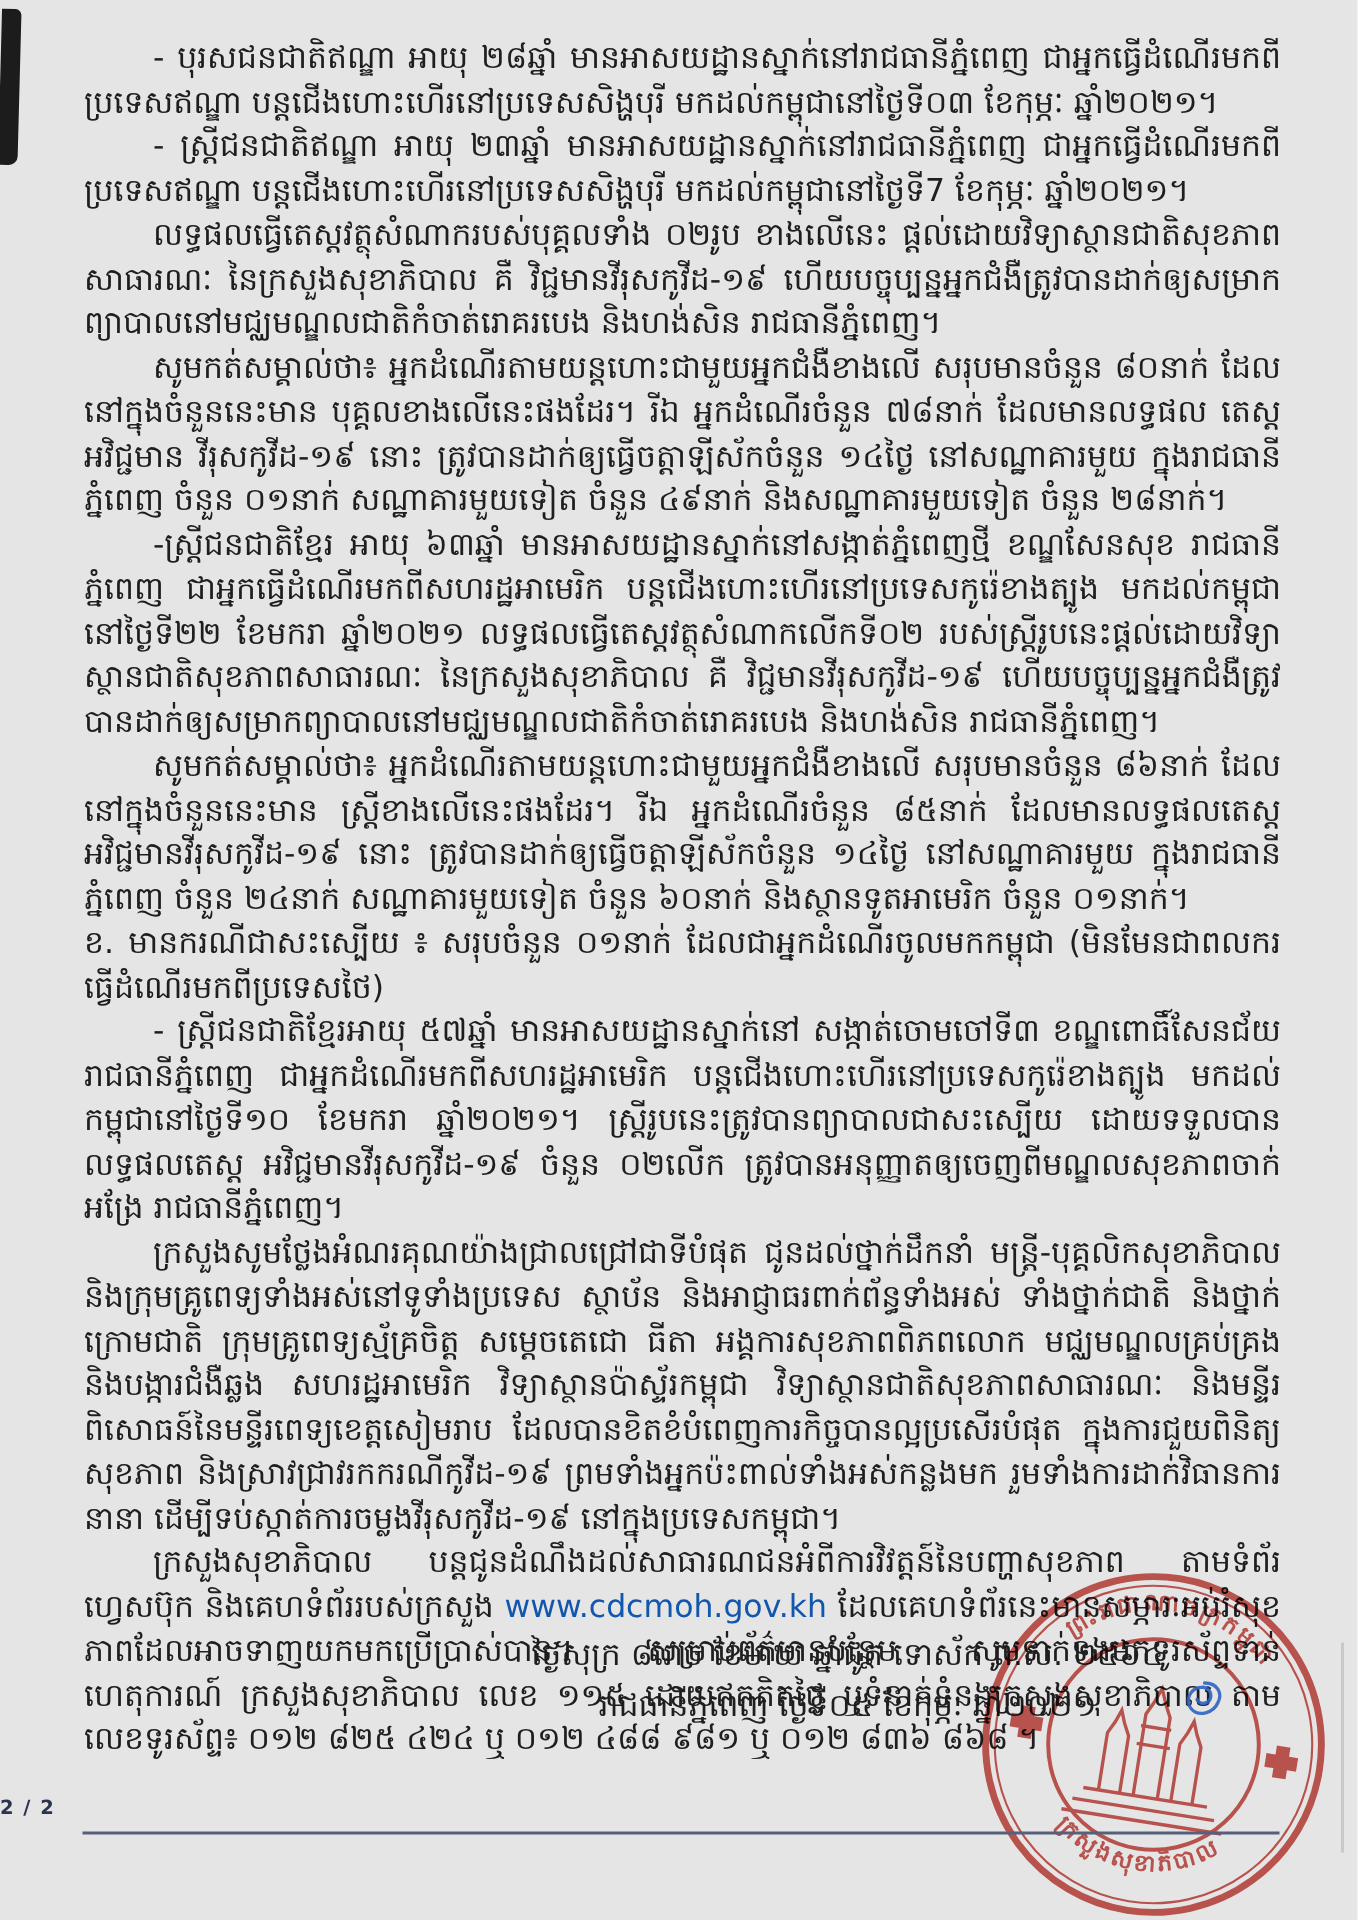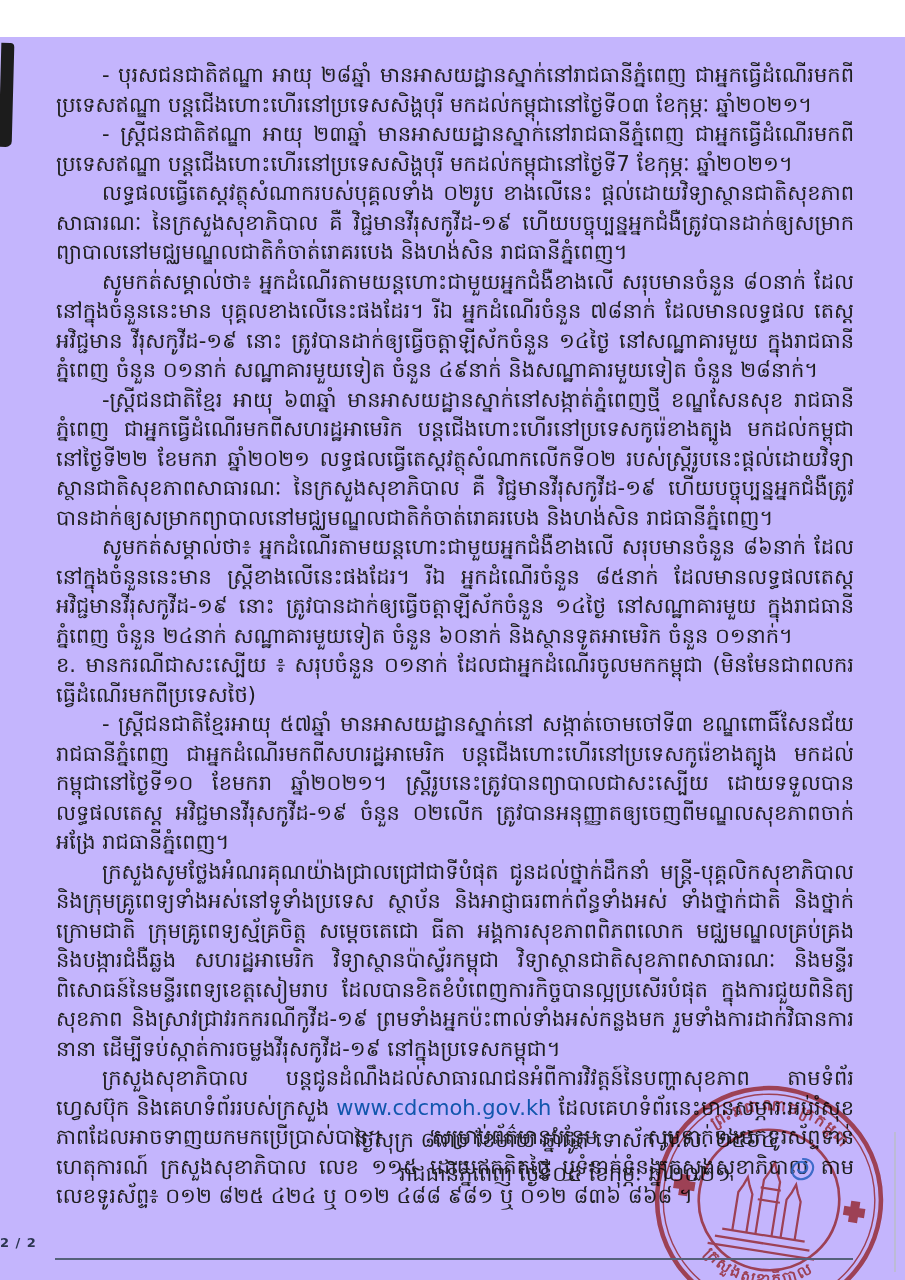--- a/index.html
+++ b/index.html
@@ -1,21 +1,21 @@
 <!DOCTYPE html>
 <html><head>
 <meta charset="utf-8">
 <style>
   html,body{margin:0;padding:0;}
   body{
     width:905px;height:1280px;position:relative;overflow:hidden;
     background:#ffffff;
     font-family:"DejaVu Sans","Liberation Sans",sans-serif;
   }
-  .page{position:absolute;inset:0;background:#c4b5fd;margin-top:37px;}
+  .page{position:absolute;inset:0;background:#e5e5e5;}
   .scan-artifact{
     position:absolute;left:0;top:6px;width:13px;height:104px;
     background:#1c1c1c;border-radius:0 4px 6px 0;transform:rotate(1.5deg);
   }
   .edge-artifact{
     position:absolute;right:9px;top:1095px;width:2px;height:140px;
     background:#b9bec4;opacity:.7;
   }
   .content{
     position:absolute;left:56px;top:24px;width:798px;

